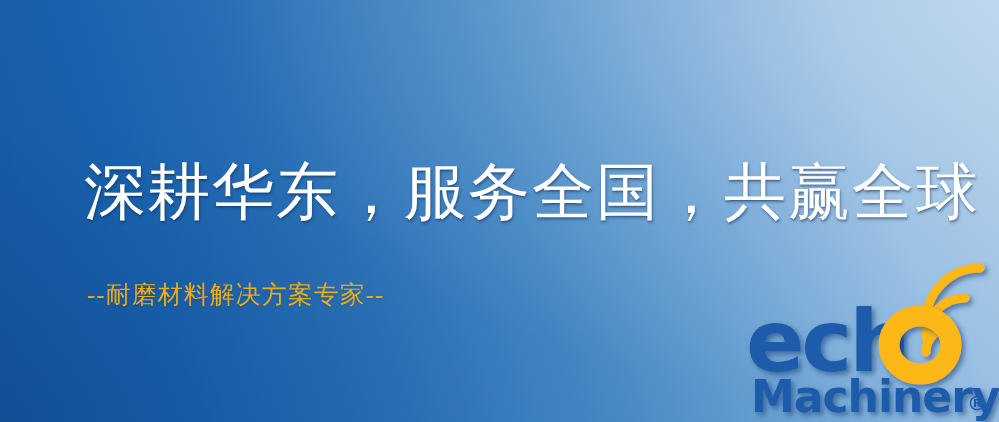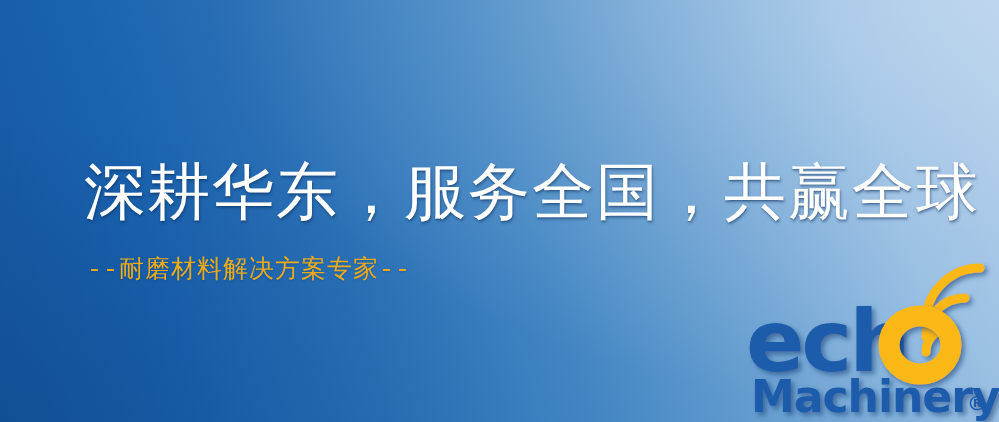--- a/index.html
+++ b/index.html
@@ -54,22 +54,22 @@
     white-space: nowrap;
     text-shadow:
       1px 2px 3px rgba(10,45,90,0.45),
       0 1px 1px rgba(10,45,90,0.30);
     z-index: 3;
   }
 
   .subtitle {
     position: absolute;
     left: 87px;
-    top: 256px;
-    font-family: Liberation Mono, monospace;
+    top: 280px;
+    font-family: Liberation Serif, serif;
     font-size: 25px;
     line-height: 30px;
     letter-spacing: 1px;
     color: #edab1c;
     white-space: nowrap;
     text-shadow: 0 1px 2px rgba(20,60,110,0.35);
     z-index: 3;
   }
 
   

